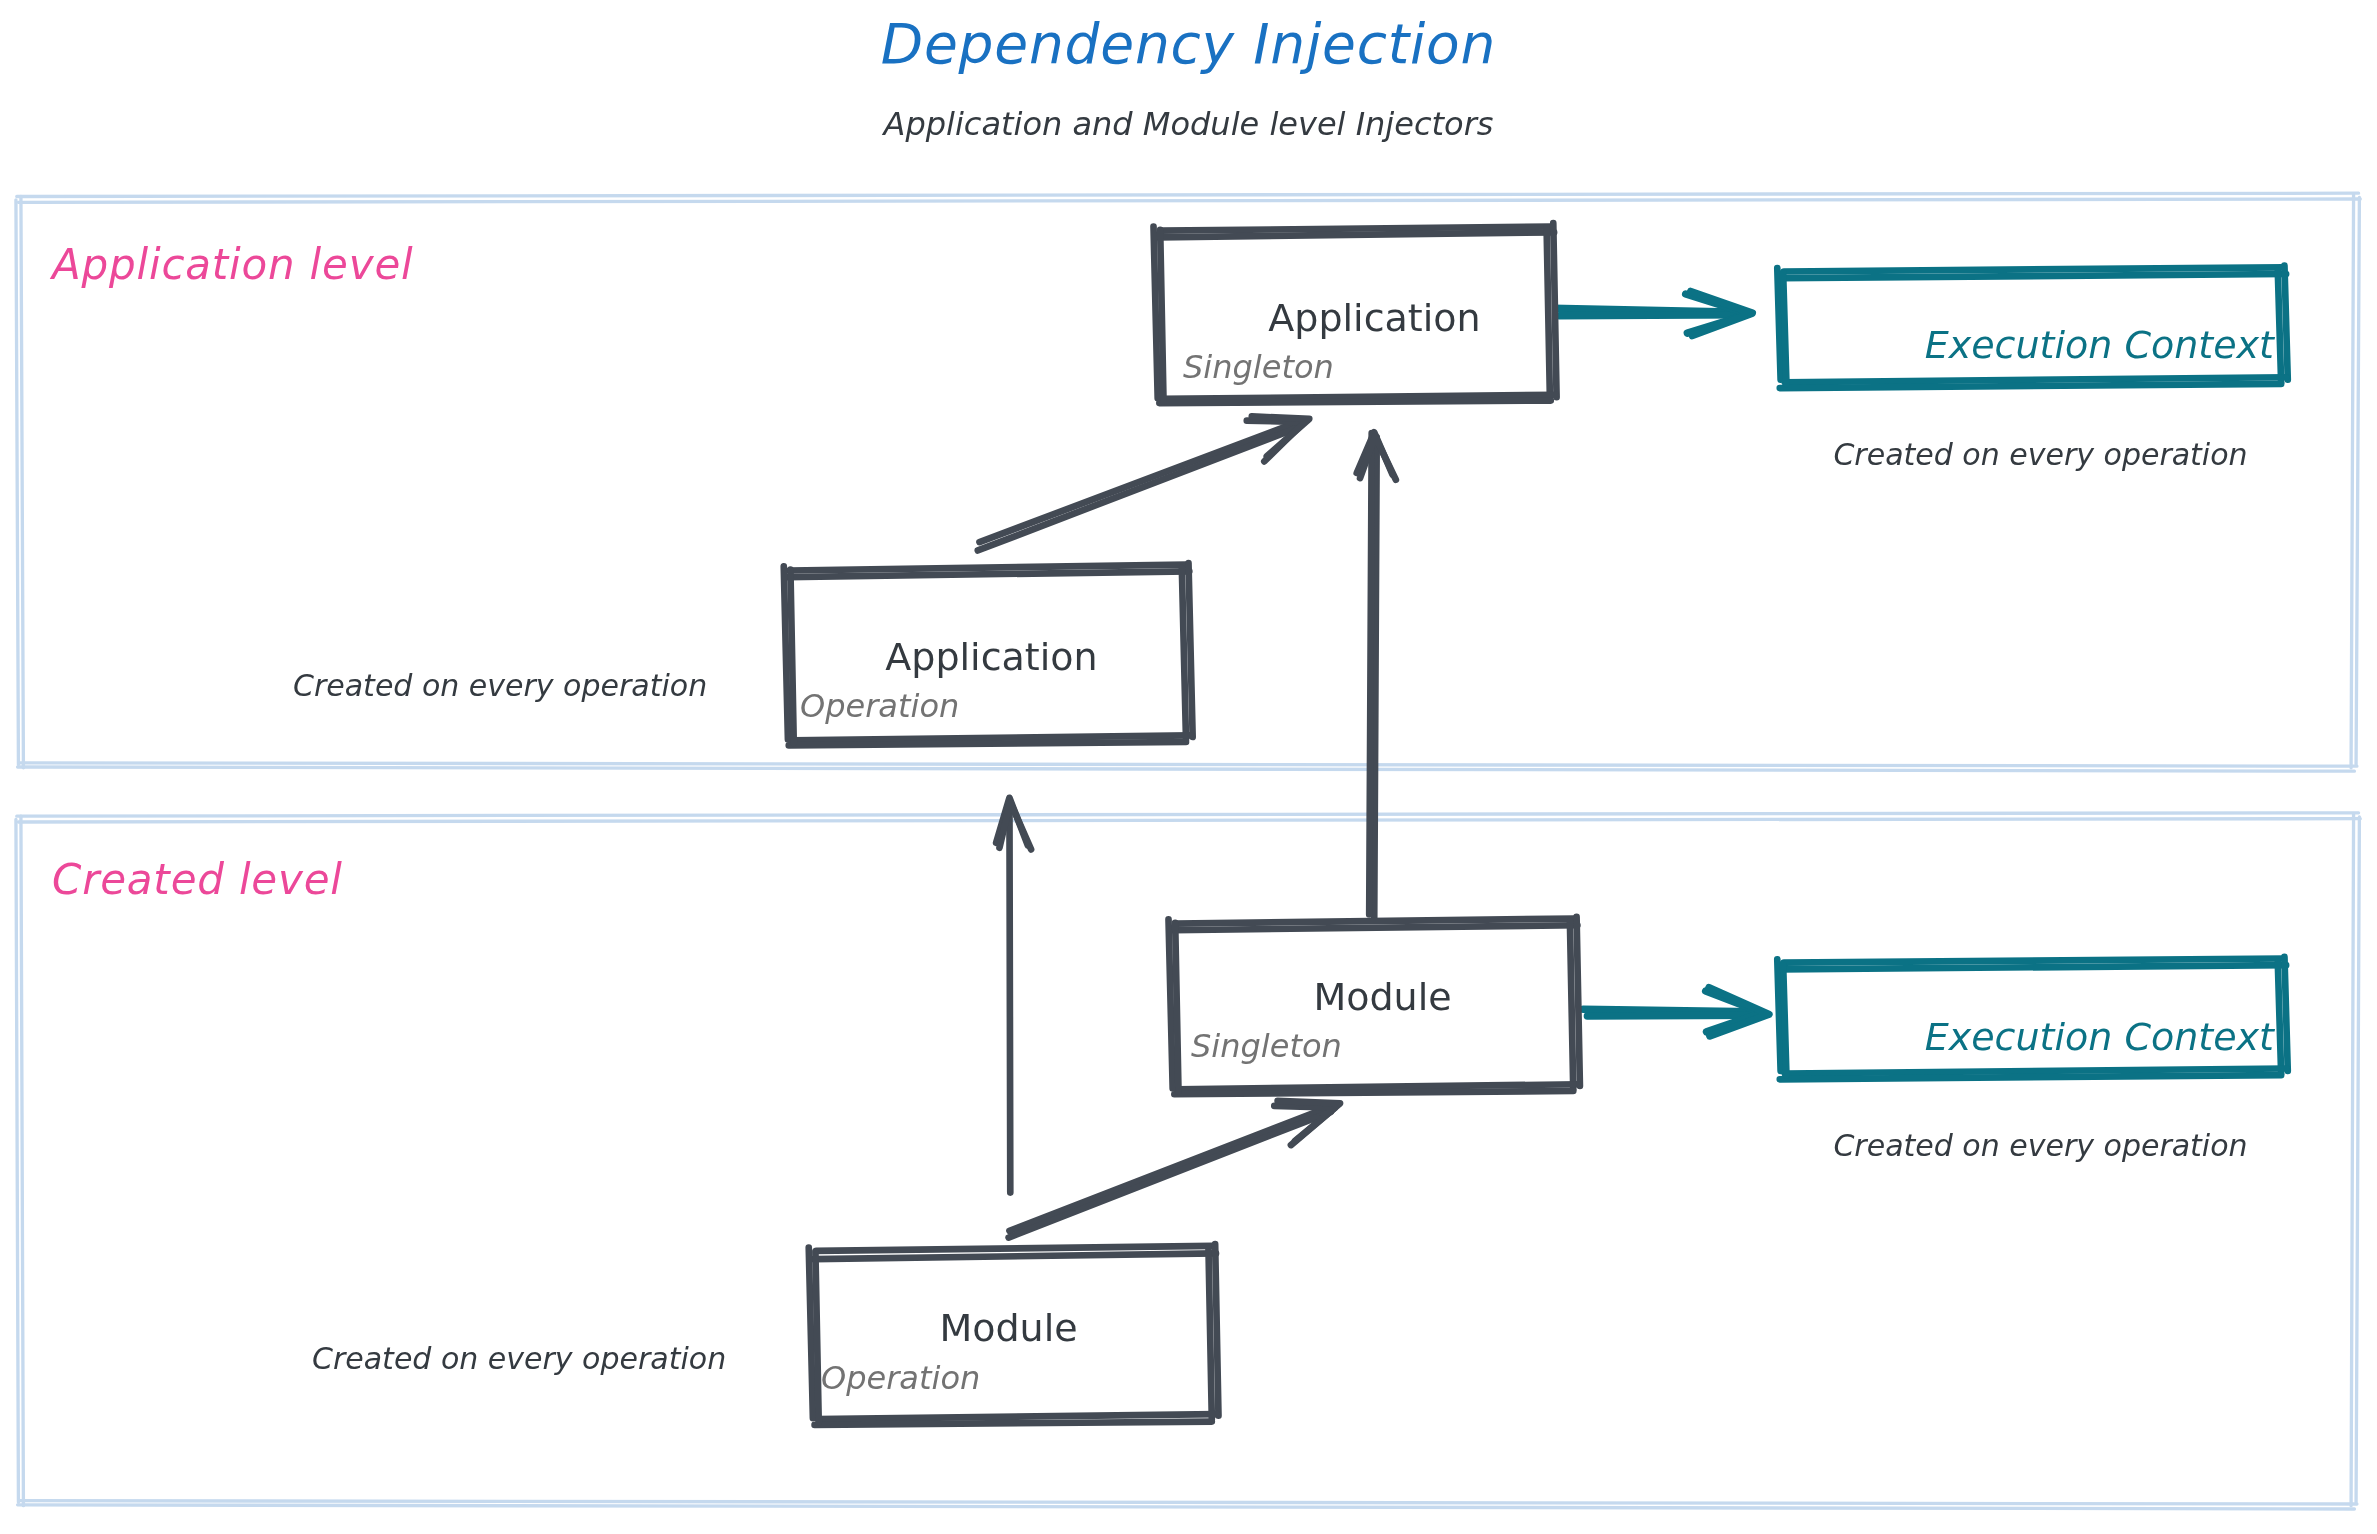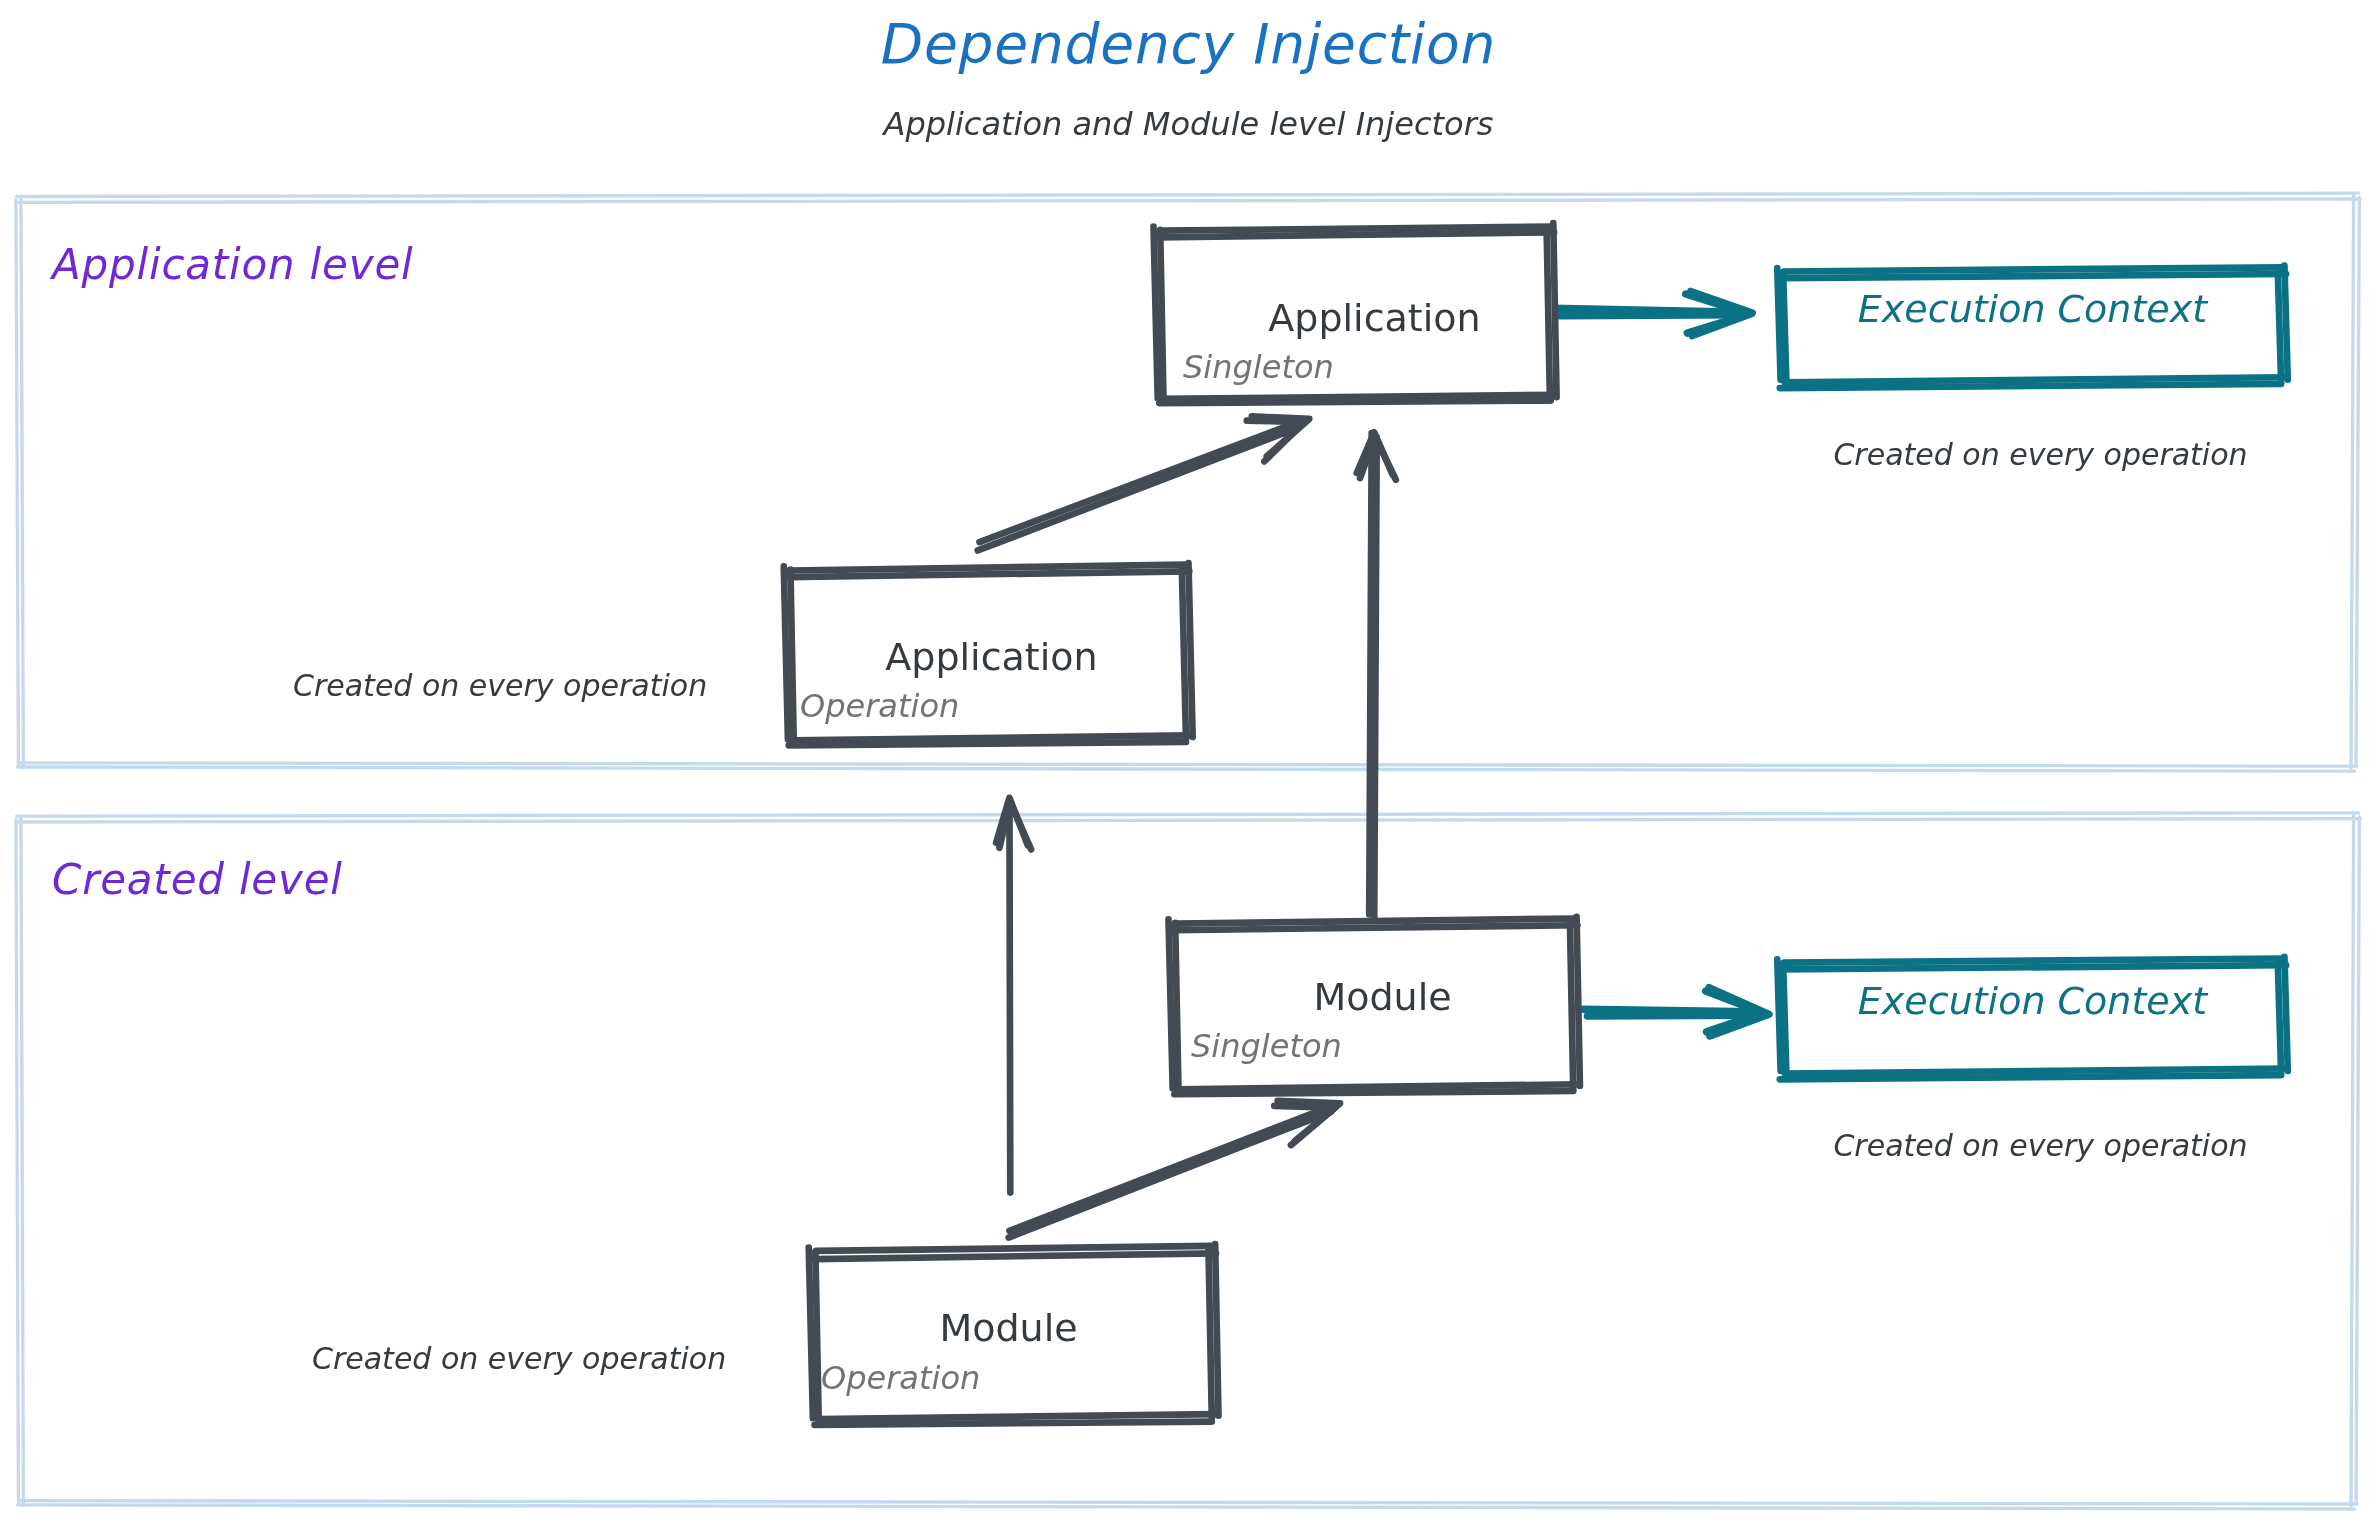--- a/index.html
+++ b/index.html
@@ -44,21 +44,21 @@
     top: 105px;
     width: 2377px;
     text-align: center;
     font-size: 32px;
     color: #343a40;
     font-style: italic;
   }
   
   .section-label {
     font-size: 42px;
-    color: #6d28d9;
+    color: #ec4899;
     font-style: italic;
     letter-spacing: 0.8px;
   }
   #label-app-level { left: 52px; top: 240px; }
   #label-mod-level { left: 52px; top: 855px; }
 
   
   .node-title {
     font-size: 38px;
     color: #343a40;
@@ -66,21 +66,22 @@
   }
   .node-sub {
     font-size: 32px;
     color: #737373;
     font-style: italic;
   }
   .ec-title {
     font-size: 38px;
     color: #0b7285;
     font-style: italic;
-    text-align: center;
+    text-align: right;
+    margin-top: 36px;
   }
   .caption {
     font-size: 30px;
     color: #343a40;
     font-style: italic;
     margin-top: 32px;
   }
 
   
   #app-singleton-title { left: 1183px; top: 296px; width: 383px; }

